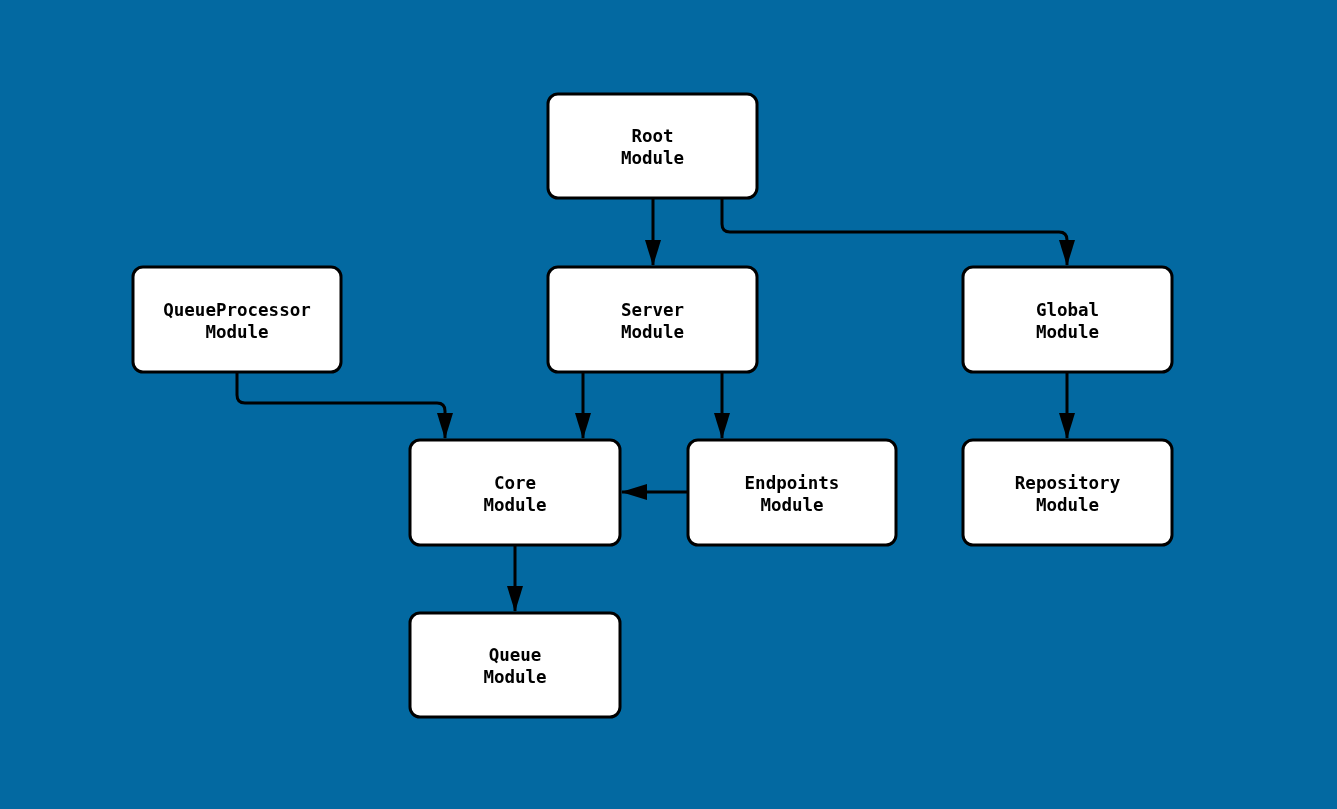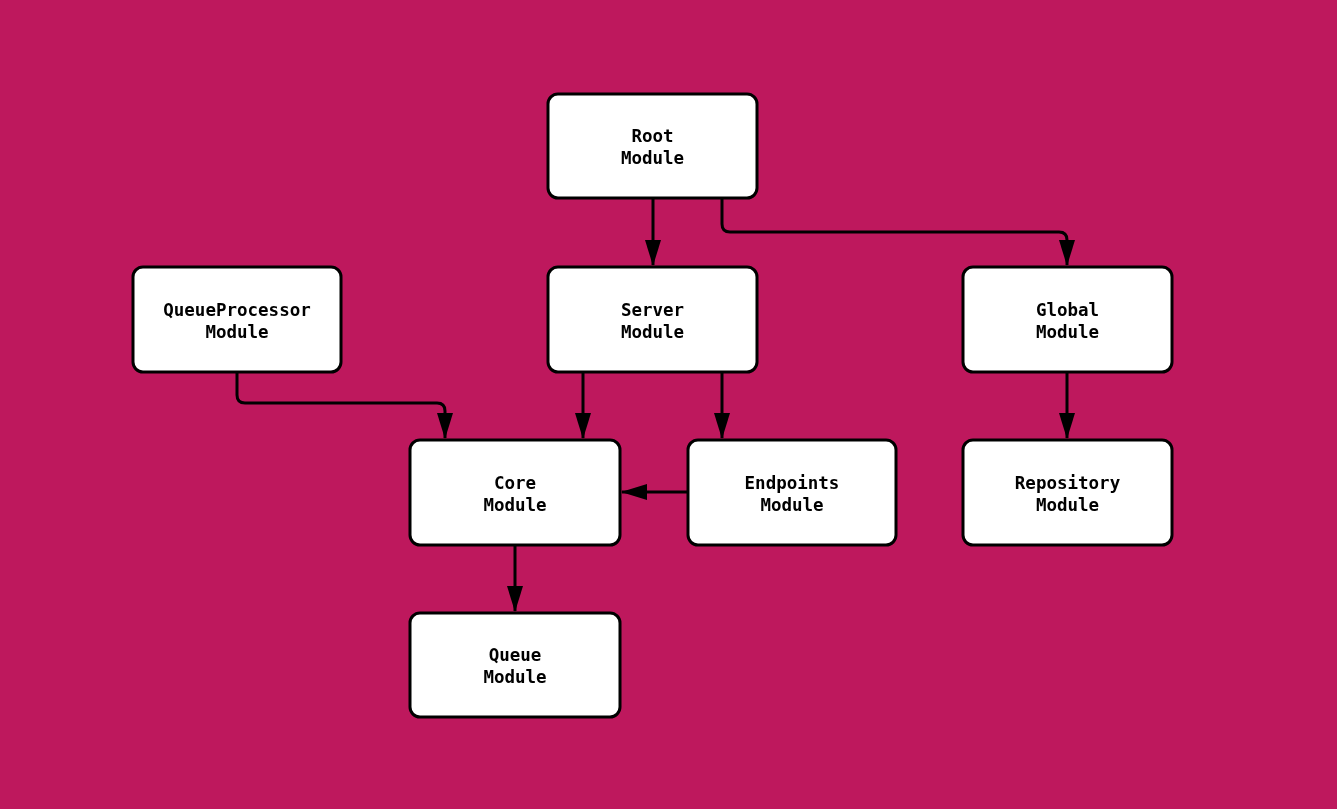--- a/index.html
+++ b/index.html
@@ -29,21 +29,21 @@
     text-anchor: middle;
   }
   .edge-path {
     fill: none;
     stroke-linecap: butt;
   }
 </style>
 </head>
 <body>
 
-<div class="canvas" style="background: #be185d;">
+<div class="canvas" style="background: #0369a1;">
   <svg class="diagram" viewBox="0 0 1337 809" xmlns="http://www.w3.org/2000/svg">
     <defs>
       <marker id="arrowhead" markerUnits="userSpaceOnUse" markerWidth="28" markerHeight="20" refX="25" refY="8" orient="auto">
         <path d="M0,0 L26,8 L0,16 Z" fill="#000000"></path>
       </marker>
     </defs>
     <g id="edges-layer">
         <path class="edge-path" d="M653,198 L653,265" stroke="#000000" stroke-width="3" marker-end="url(#arrowhead)"></path>
         <path class="edge-path" d="M722,198 L722,224 Q722,232 730,232 L1059,232 Q1067,232 1067,240 L1067,265" stroke="#000000" stroke-width="3" marker-end="url(#arrowhead)"></path>
         <path class="edge-path" d="M237,372 L237,395 Q237,403 245,403 L437,403 Q445,403 445,411 L445,438" stroke="#000000" stroke-width="3" marker-end="url(#arrowhead)"></path>

